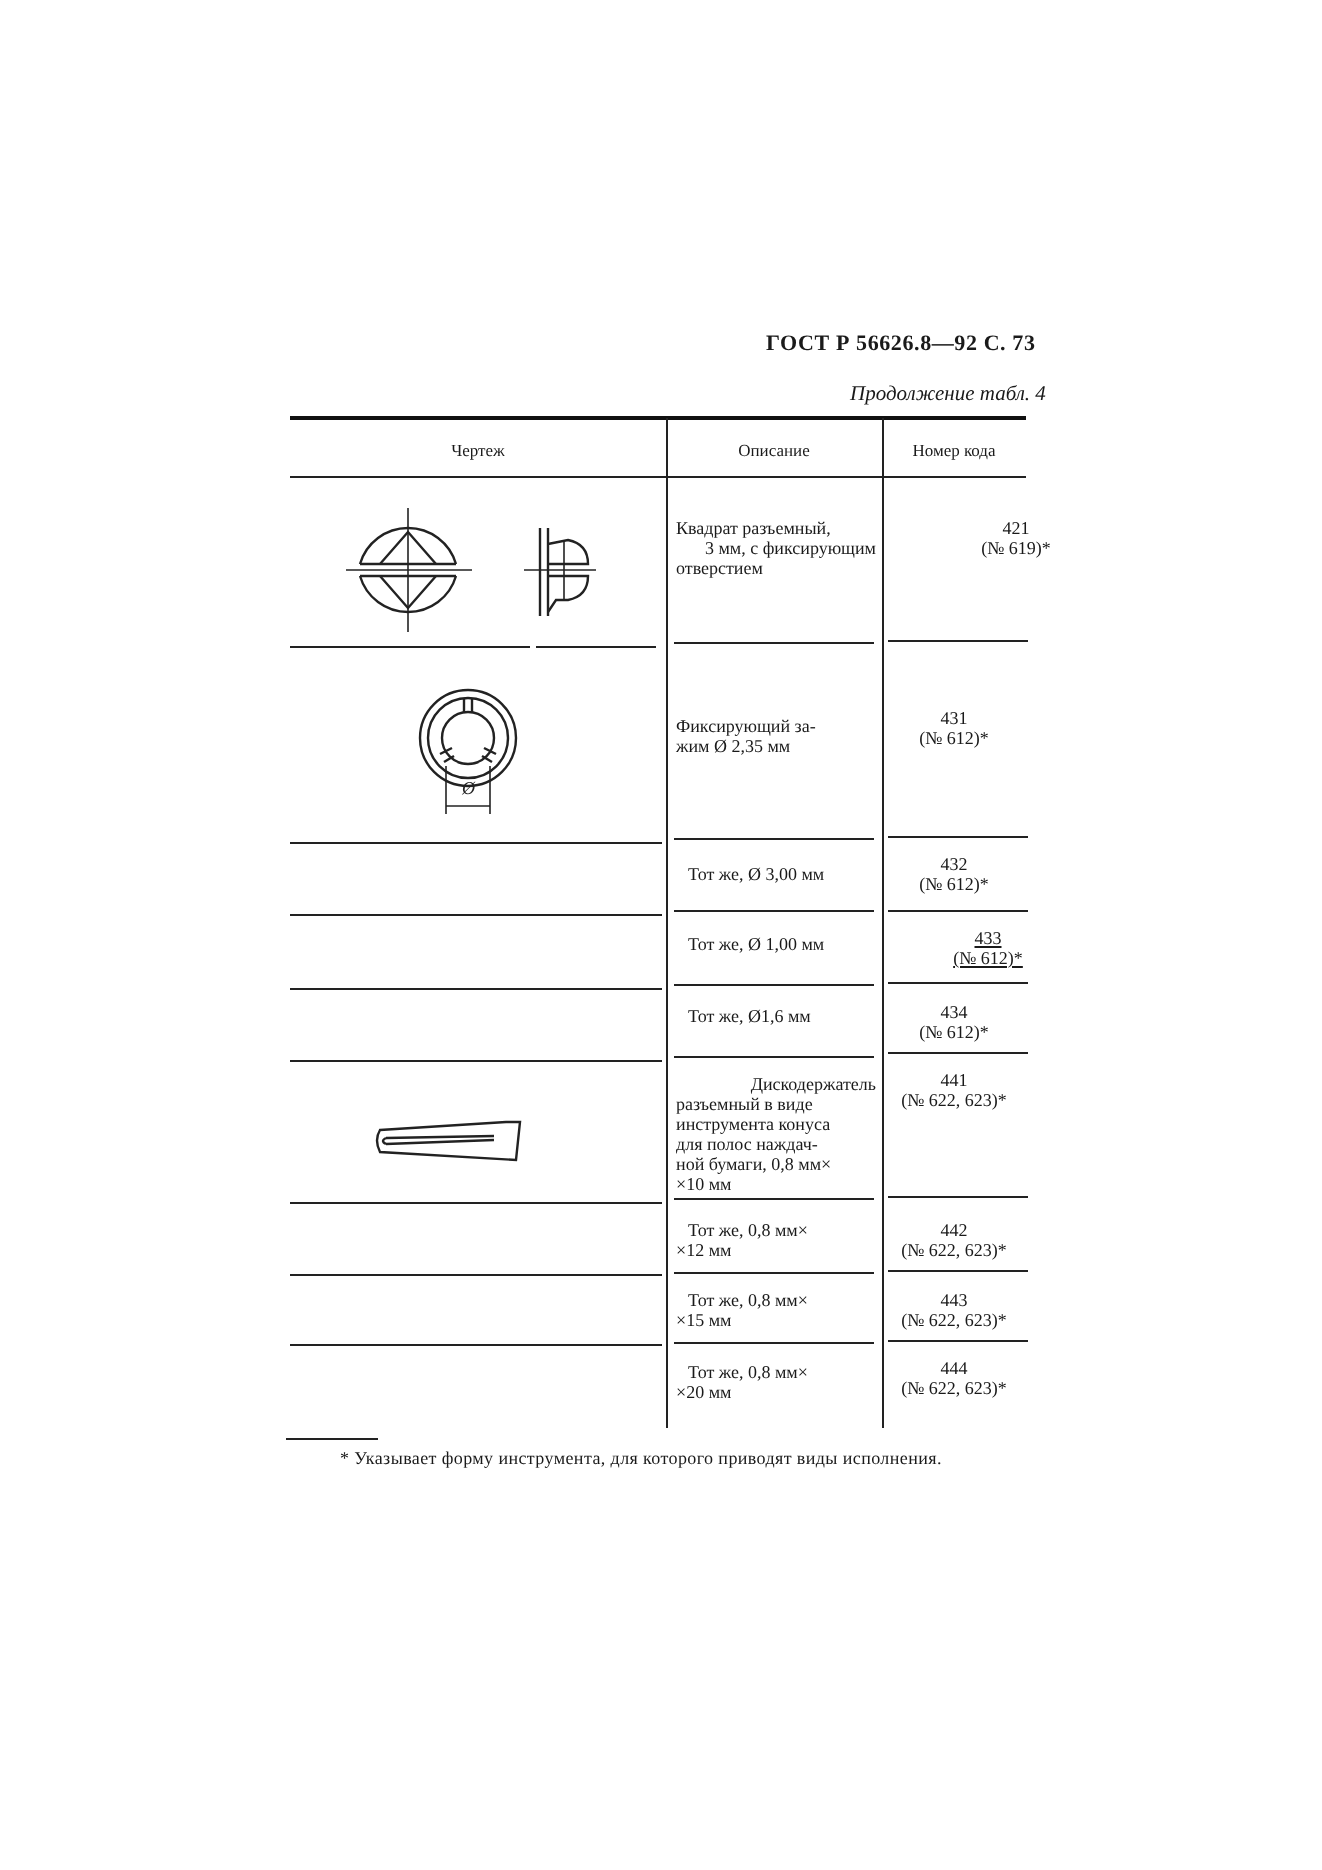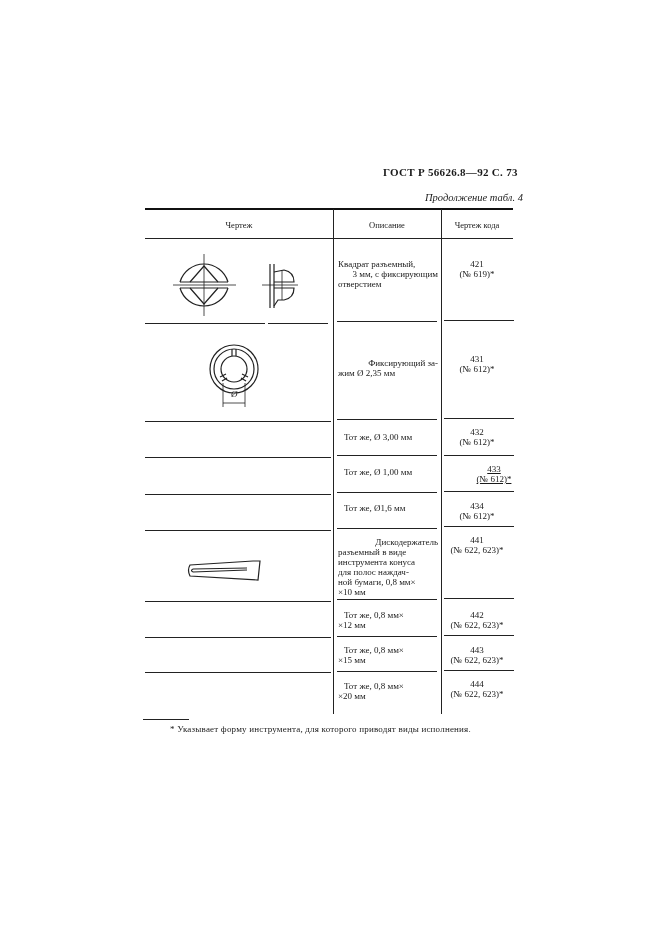--- a/index.html
+++ b/index.html
@@ -24,21 +24,21 @@
 <div class="abs cont">Продолжение табл. 4</div>
 
 <div>
   <div class="hl thick" style="left:145px; top:208px; width:368px;"></div>
   <div class="hl" style="left:145px; top:238px; width:368px;"></div>
   <div class="vl" style="left:333px; top:209px; height:505px;"></div>
   <div class="vl" style="left:441px; top:209px; height:505px;"></div>
 
   <div class="th" style="left:145px; top:220px; width:188px;">Чертеж</div>
   <div class="th" style="left:333px; top:220px; width:108px;">Описание</div>
-  <div class="th" style="left:441px; top:220px; width:72px;">Чертеж кода</div>
+  <div class="th" style="left:441px; top:220px; width:72px;">Номер кода</div>
 
   <div class="hl" style="left:145px; top:323px; width:120px;"></div>
   <div class="hl" style="left:268px; top:323px; width:60px;"></div>
   <div class="hl" style="left:337px; top:321px; width:100px;"></div>
   <div class="hl" style="left:444px; top:320px; width:70px;"></div>
 
   <div class="hl" style="left:145px; top:421px; width:186px;"></div>
   <div class="hl" style="left:337px; top:419px; width:100px;"></div>
   <div class="hl" style="left:444px; top:418px; width:70px;"></div>
 
@@ -66,27 +66,27 @@
   <div class="hl" style="left:337px; top:671px; width:100px;"></div>
   <div class="hl" style="left:444px; top:670px; width:70px;"></div>
 
   <div class="desc" style="left:338px; top:259px; width:100px; ">
     <div>Квадрат разъемный,</div>
   </div>
   <div class="desc" style="left:338px; top:269px; width:100px;">
     <div style="text-align:right">3 мм, с фиксирующим</div>
     <div>отверстием</div>
   </div>
-  <div class="code" style="left:441px; top:259px;">
+  <div class="code" style="left:441px; top:259px;padding-left:31px;">
     <div>421</div>
     <div>(№ 619)*</div>
   </div>
 
   <div class="desc" style="left:338px; top:358px; width:100px;">
-    <div style="text-align:right">Фиксирующий за-</div>
+    <div style="text-align:left">Фиксирующий за-</div>
     <div>жим Ø 2,35 мм</div>
   </div>
   <div class="code" style="left:441px; top:354px;">
     <div>431</div>
     <div>(№ 612)*</div>
   </div>
 
   <div class="desc" style="left:344px; top:432px; width:95px;">Тот же, Ø 3,00 мм</div>
   <div class="code" style="left:441px; top:427px;">
     <div>432</div>

